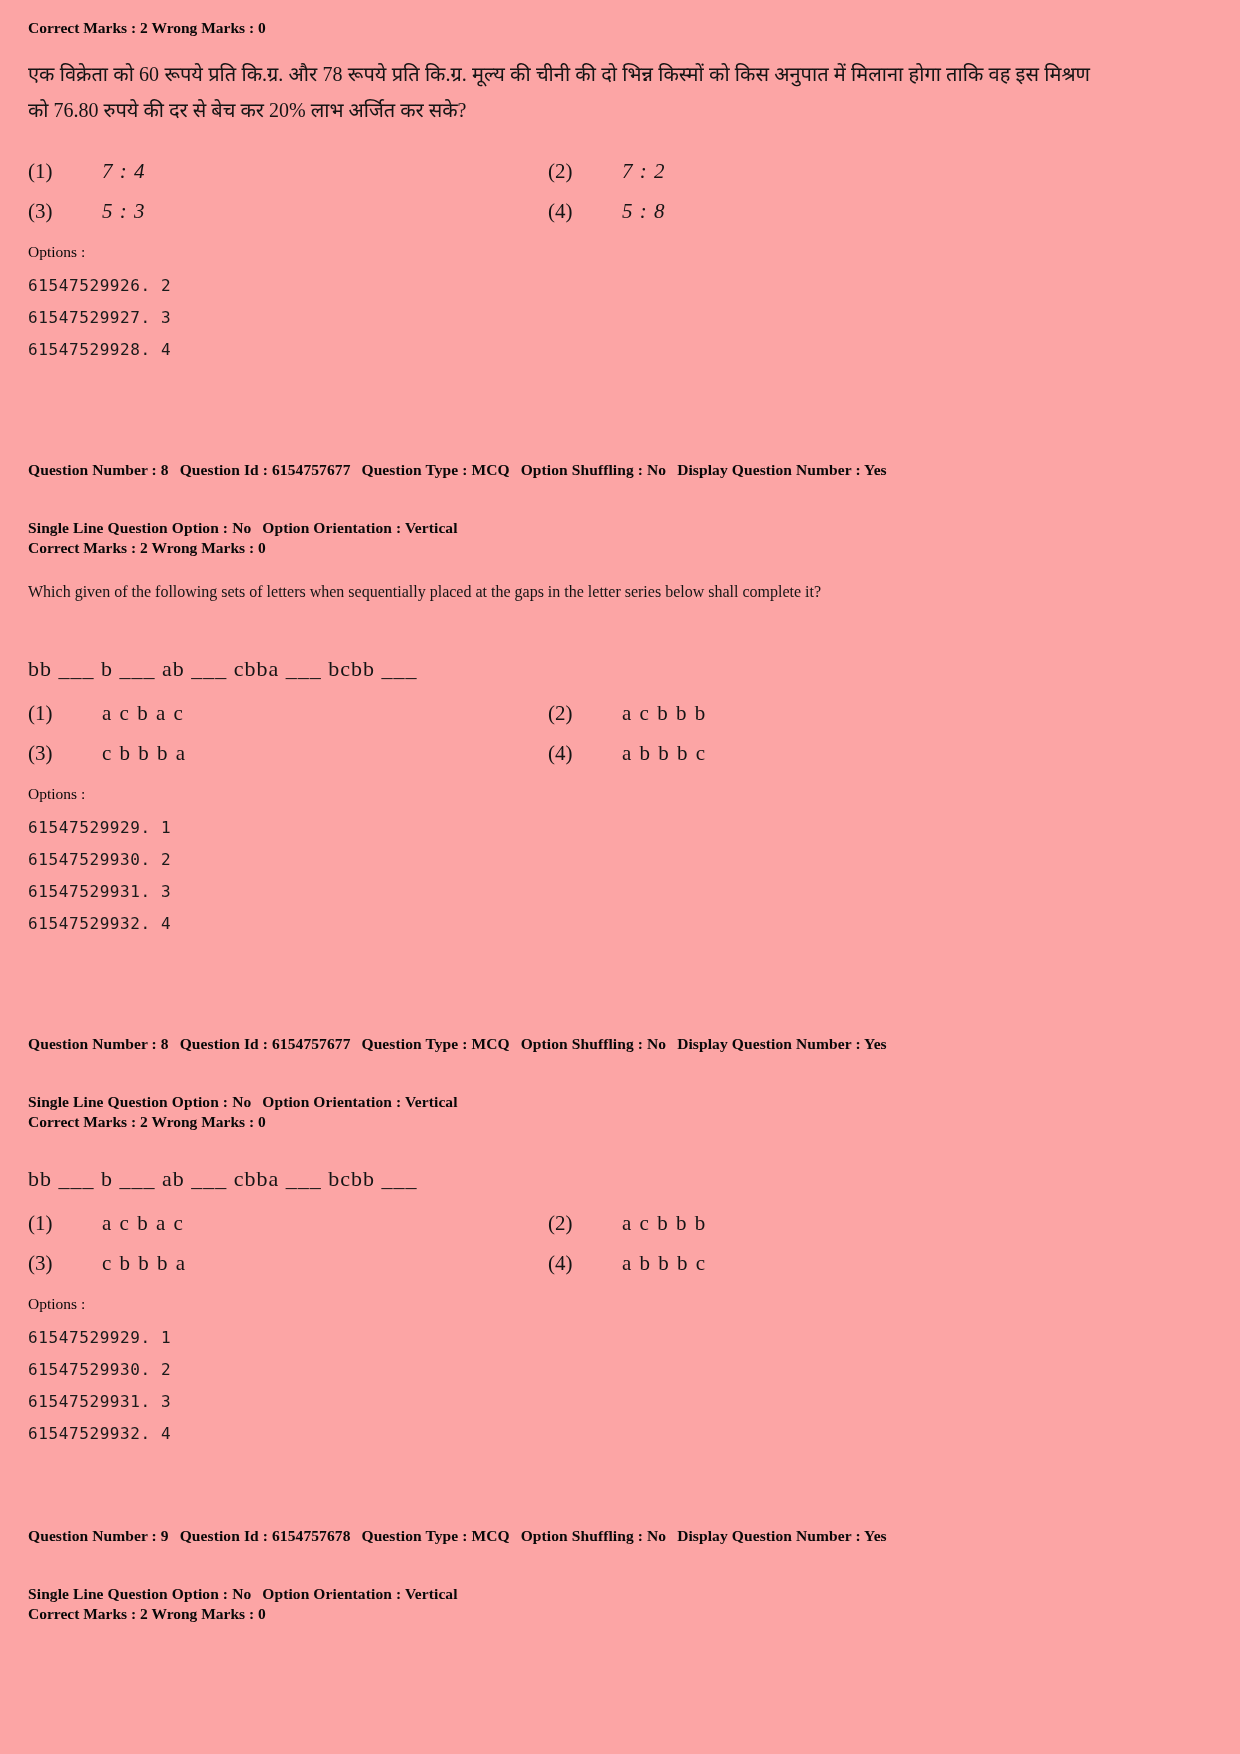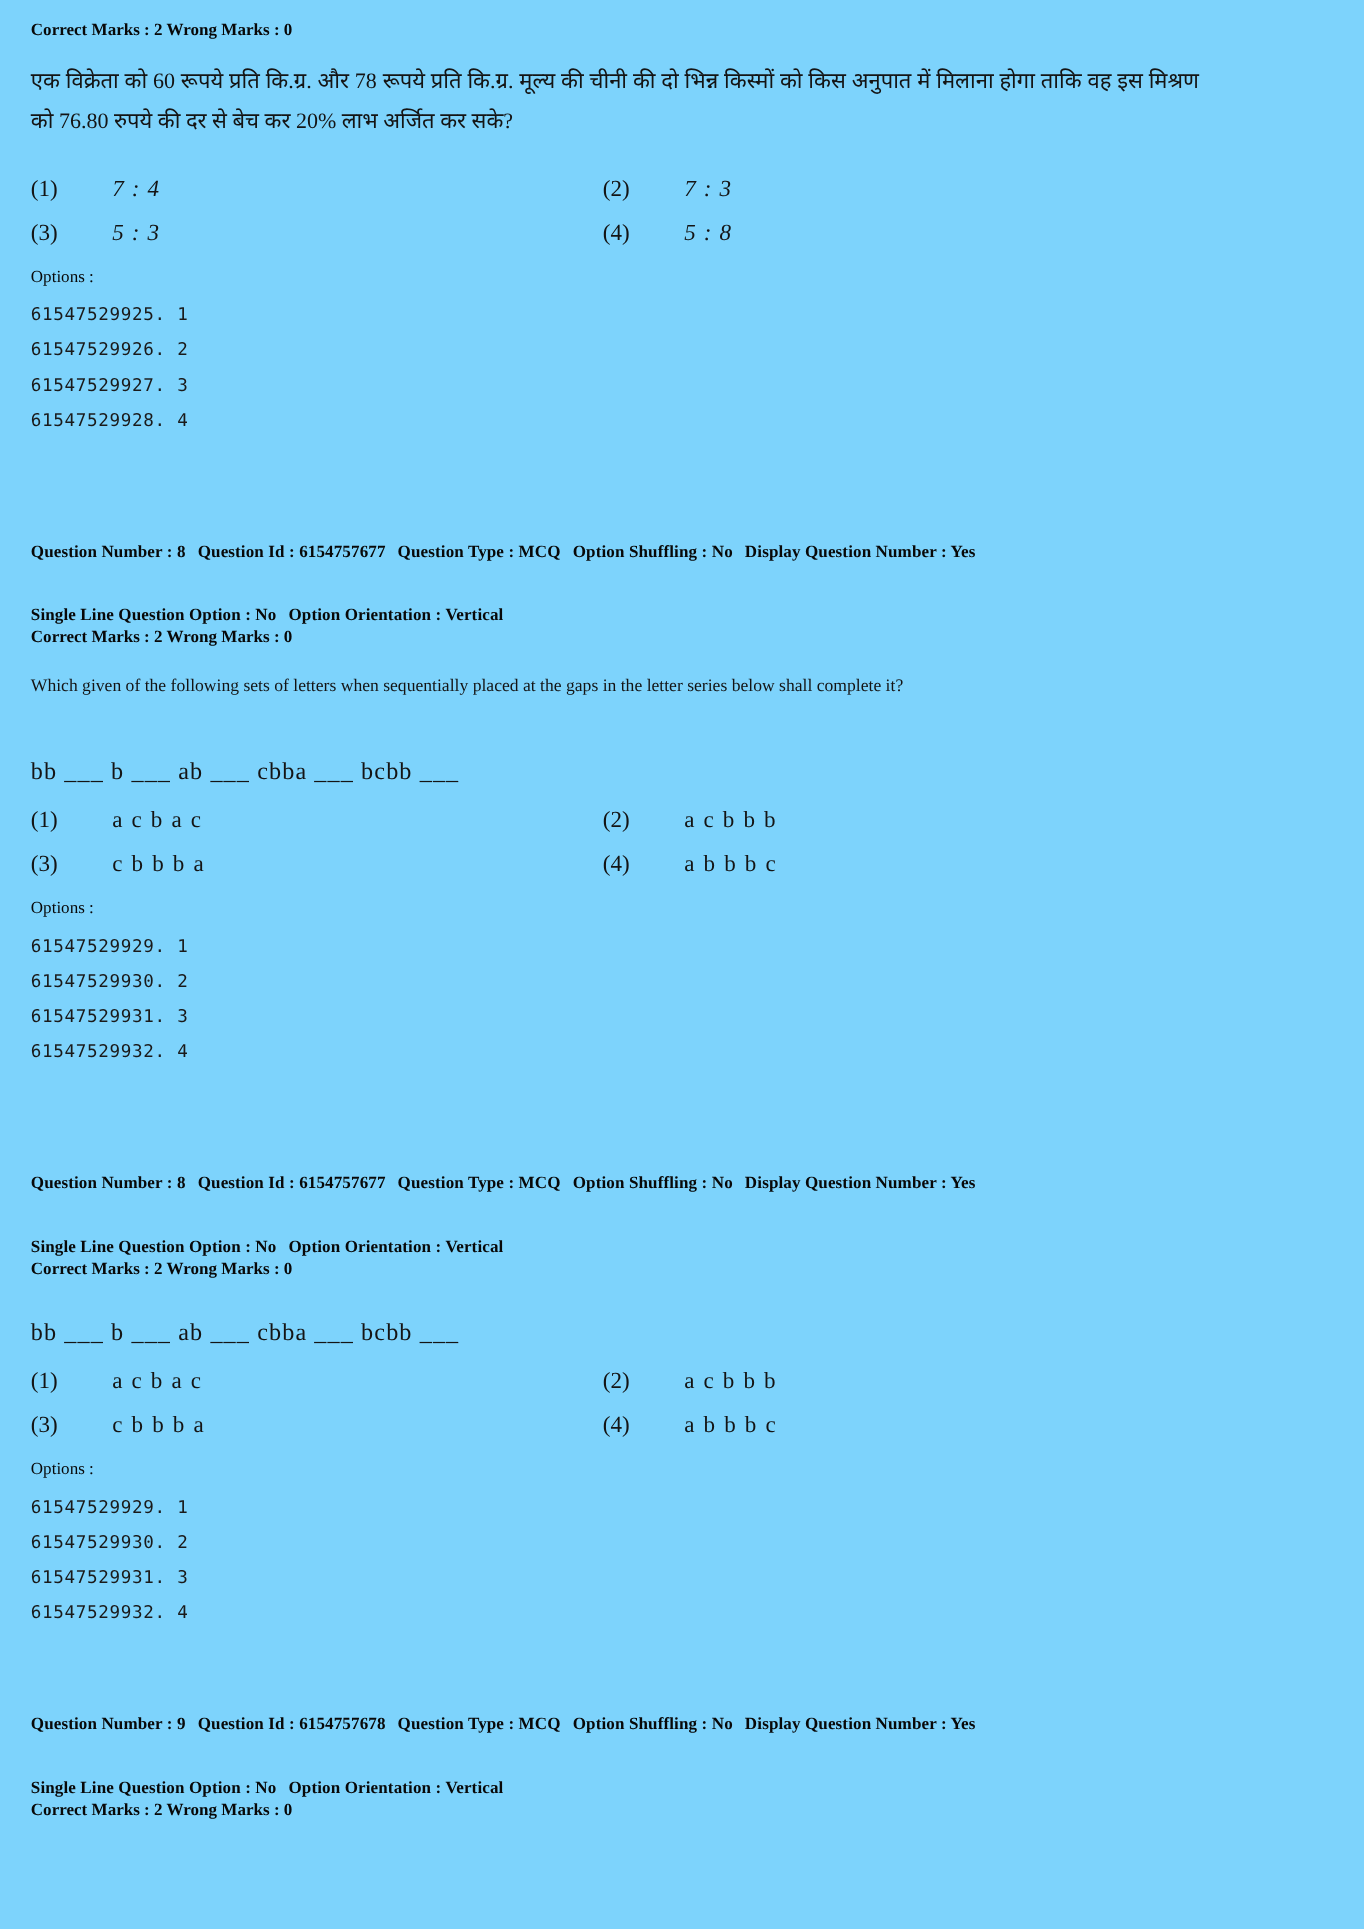--- a/index.html
+++ b/index.html
@@ -14,21 +14,21 @@
     color: #0a0a0a;
     position: relative;
     overflow: hidden;
   }
   .page {
     position: relative;
     width: 1240px;
     height: 1754px;
     padding: 0;
     box-sizing: border-box;
-    background: #7dd3fc;
+    background: #fca5a5;
   }
   .content {
     position: absolute;
     left: 28px;
     top: 18px;
     width: 1062px;
   }
 
   
   .meta-block {
@@ -145,35 +145,34 @@
 
       <div class="sp-14"></div>
 
       <div class="choices">
         <div class="choice">
           <span class="num">(1)</span>
           <span class="val ratio">7 : 4</span>
         </div>
         <div class="choice">
           <span class="num">(2)</span>
-          <span class="val ratio">7 : 3</span>
+          <span class="val ratio">7 : 2</span>
         </div>
         <div class="choice">
           <span class="num">(3)</span>
           <span class="val ratio">5 : 3</span>
         </div>
         <div class="choice">
           <span class="num">(4)</span>
           <span class="val ratio">5 : 8</span>
         </div>
       </div>
 
       <div class="options-label">Options :</div>
       <div class="sp-8"></div>
-      <div class="option-id">61547529925. 1</div>
       <div class="option-id">61547529926. 2</div>
       <div class="option-id">61547529927. 3</div>
       <div class="option-id">61547529928. 4</div>
     </div>
 
     <div class="sp-56"></div>
 
     <div>
       <div class="meta-block">
         <span>Question Number :</span>

